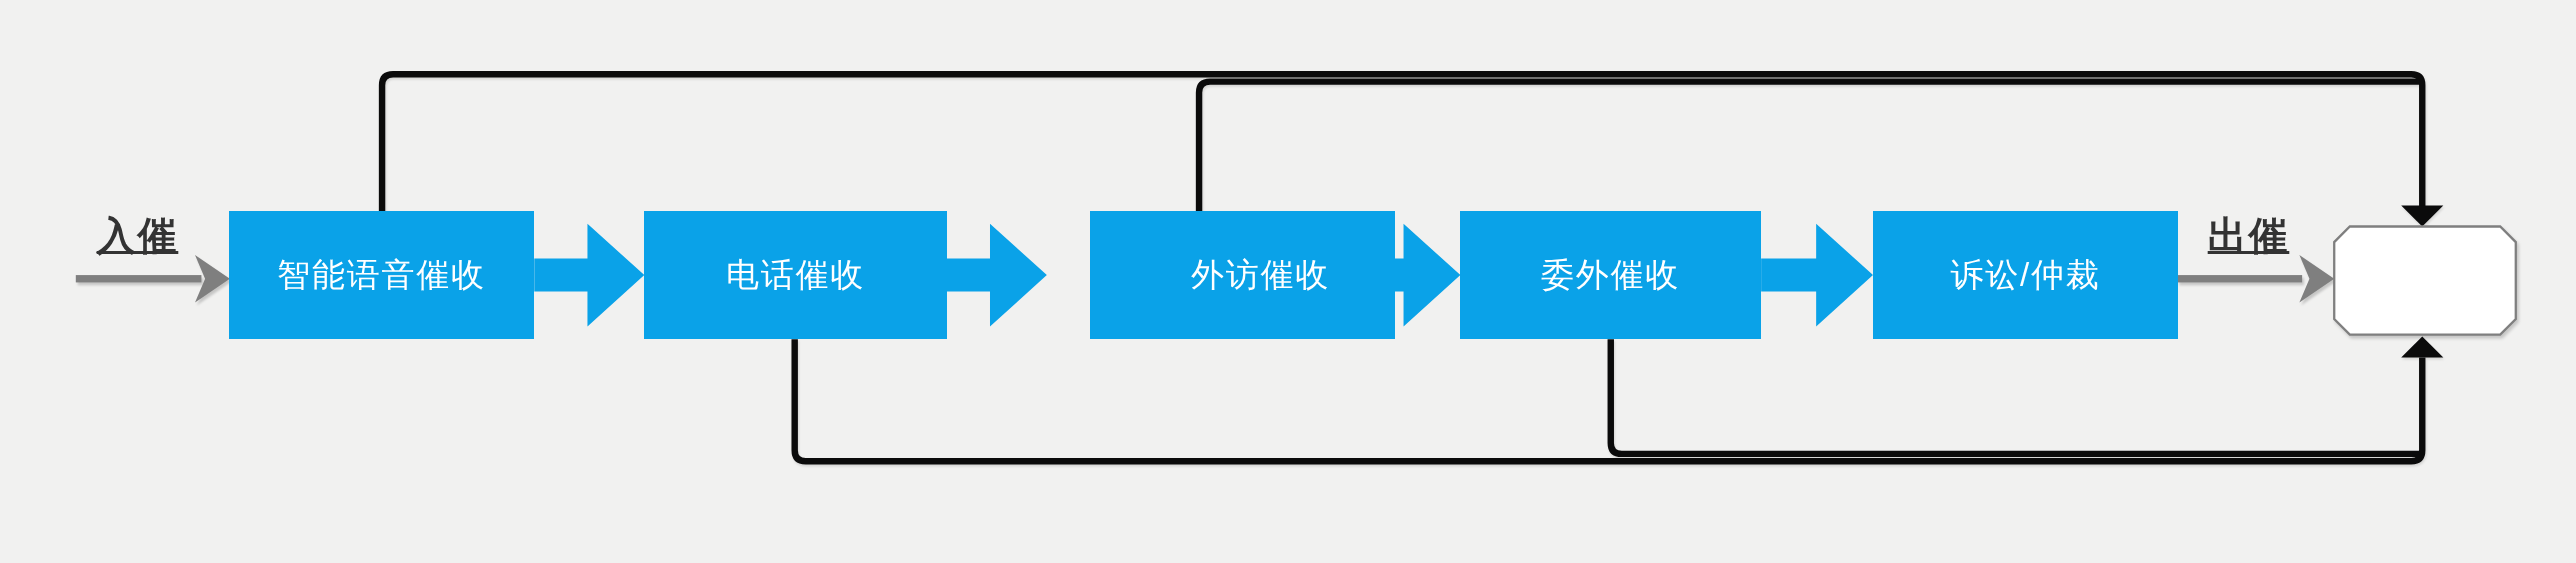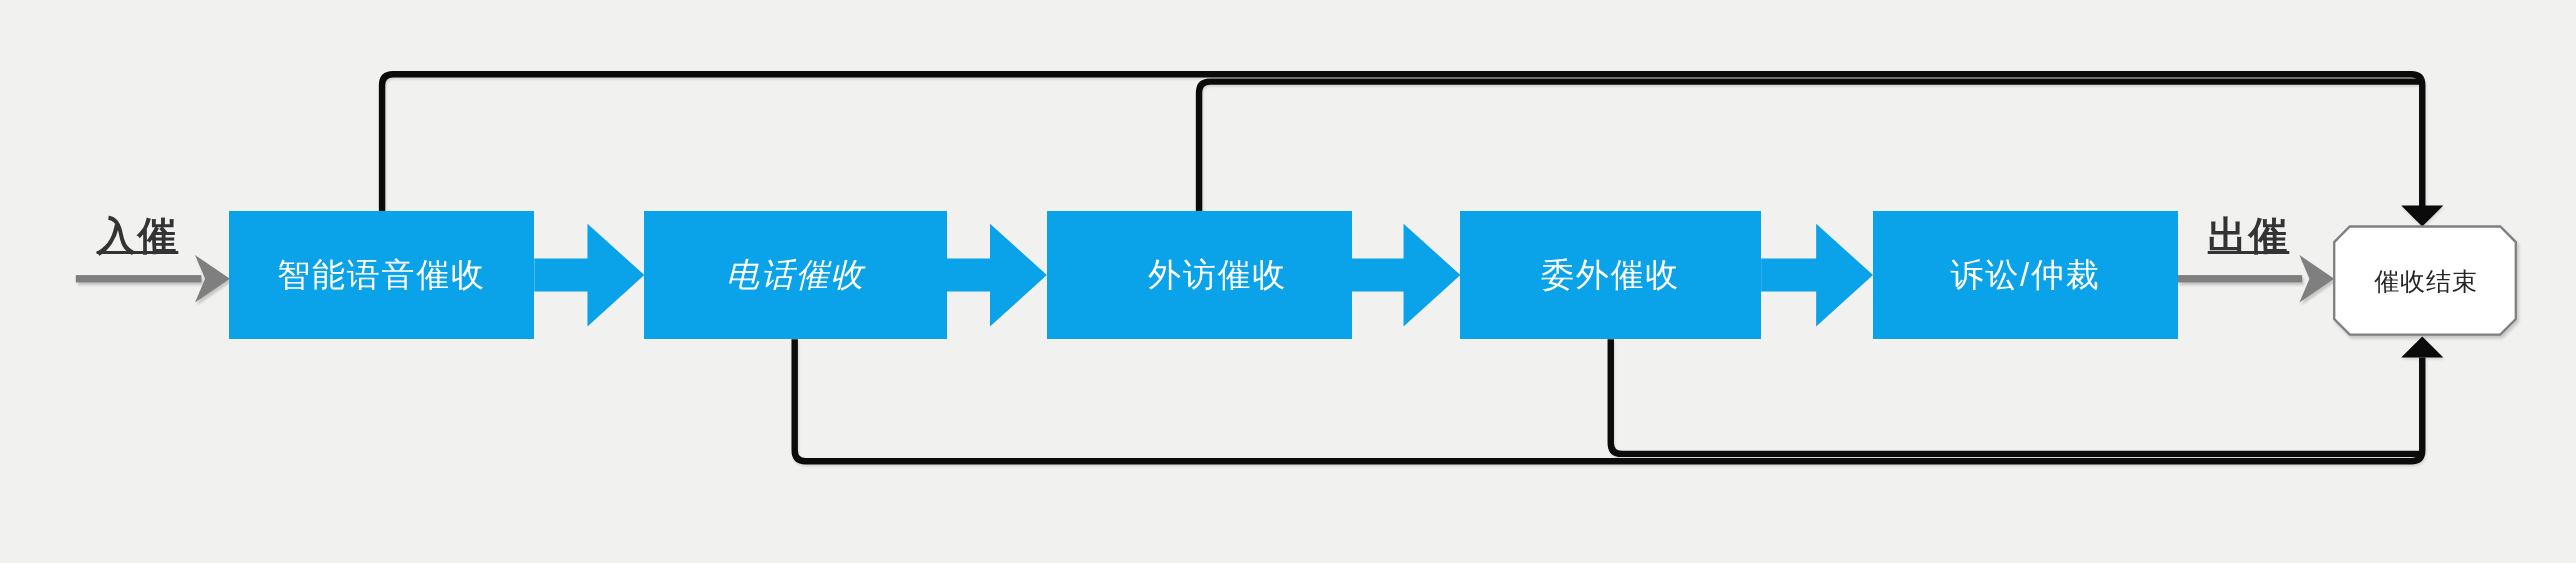--- a/index.html
+++ b/index.html
@@ -36,22 +36,22 @@
   .process-box{
     position:absolute;
     top:211px;height:128px;
     background:var(--process-fill);
     color:var(--process-text);
     display:flex;align-items:center;justify-content:center;
     font-size:33px;letter-spacing:1.8px;
     white-space:nowrap;
   }
   .box-1{left:229px;width:305px;}
-  .box-2{left:644px;width:303px;font-style:italic;}
-  .box-3{left:1047px;width:305px;padding-left:36px;}
+  .box-2{left:644px;width:303px;}
+  .box-3{left:1090px;width:305px;padding-left:36px;}
   .box-4{left:1460px;width:301px;font-family:Liberation Serif, serif;}
   .box-5{left:1873px;width:305px;}
 
   .flow-label{
     position:absolute;top:215px;width:117px;height:42px;
     color:var(--label-text);
     font-size:39px;font-weight:bold;
     text-align:center;line-height:42px;
     letter-spacing:1.8px;white-space:nowrap;text-decoration:underline;
   }
@@ -107,16 +107,15 @@
   <div class="flow-label label-entry">入催</div>
 
   <div class="process-box box-1">智能语音催收</div>
   <div class="process-box box-2">电话催收</div>
   <div class="process-box box-3">外访催收</div>
   <div class="process-box box-4">委外催收</div>
   <div class="process-box box-5">诉讼/仲裁</div>
 
   <div class="flow-label label-exit">出催</div>
 
-  <div class="end-node-label">催收结束</div>
 
 </div>
 
 
 </body></html>

